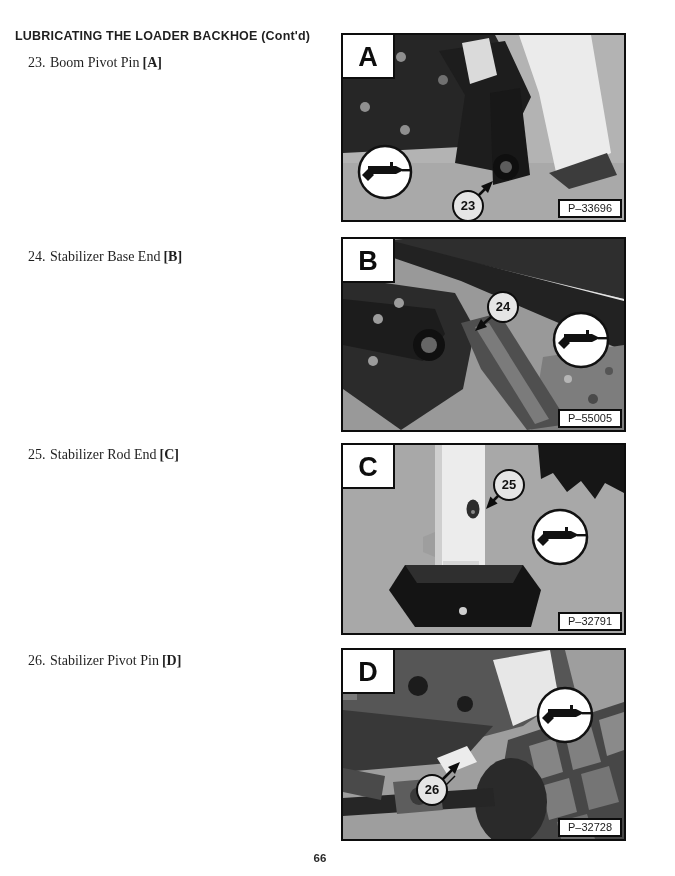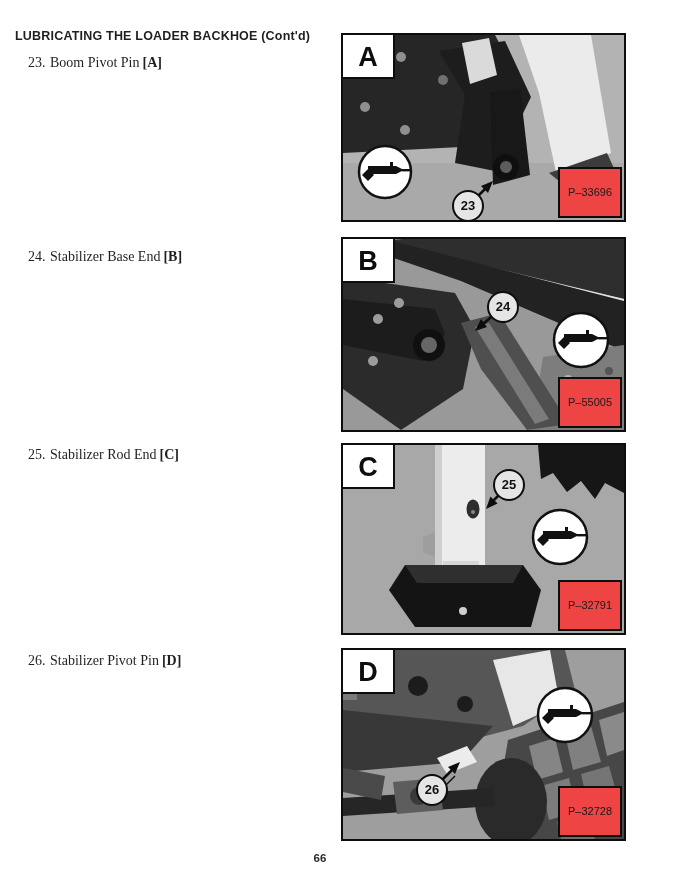--- a/index.html
+++ b/index.html
@@ -15,22 +15,22 @@
   .wm-title { position:absolute; left:8px; top:410px; font-size:31px; color:#dde3d0; z-index:0; letter-spacing:.5px; }
   .wm-sub { position:absolute; left:14px; top:449px; font-size:11.5px; color:#dcdcdc; z-index:0; }
   .fig { position:absolute; left:341px; width:285px; border:2px solid #0d0d0d; background:#9a9a9a; z-index:1; }
   .fig svg.scene { display:block; width:100%; height:100%; }
   .fig-label {
     position:absolute; left:0; top:0; width:52px; height:44px; background:#ffffff;
     border-right:2px solid #0d0d0d; border-bottom:2px solid #0d0d0d;
     font-size:27px; font-weight:bold; color:#0d0d0d; text-align:center; line-height:44px;
   }
   .photo-id {
-    position:absolute; right:2px; bottom:2px; background:#ef4444; border:2px solid #0d0d0d;
-    font-size:11px; color:#1a1a1a; padding:16px 8px; line-height:15px; white-space:nowrap;
+    position:absolute; right:2px; bottom:2px; background:#ffffff; border:2px solid #0d0d0d;
+    font-size:11px; color:#1a1a1a; padding:0 8px; line-height:15px; white-space:nowrap;
   }
   .callout {
     position:absolute; width:32px; height:32px; border-radius:50%; background:#e5e5e5;
     border:2px solid #0d0d0d; font-size:13px; font-weight:bold; color:#111;
     text-align:center; line-height:28px;
   }
   .z1 { z-index:1; }
   .footer-page { position:absolute; left:295px; top:852px; width:50px; text-align:center; font-size:11.5px; font-weight:bold; color:#2b2b2b; }
   .footer-title { position:absolute; right:52px; top:842px; text-align:right; font-size:11.5px; font-weight:bold; line-height:13px; color:#2b2b2b; }
 </style>

